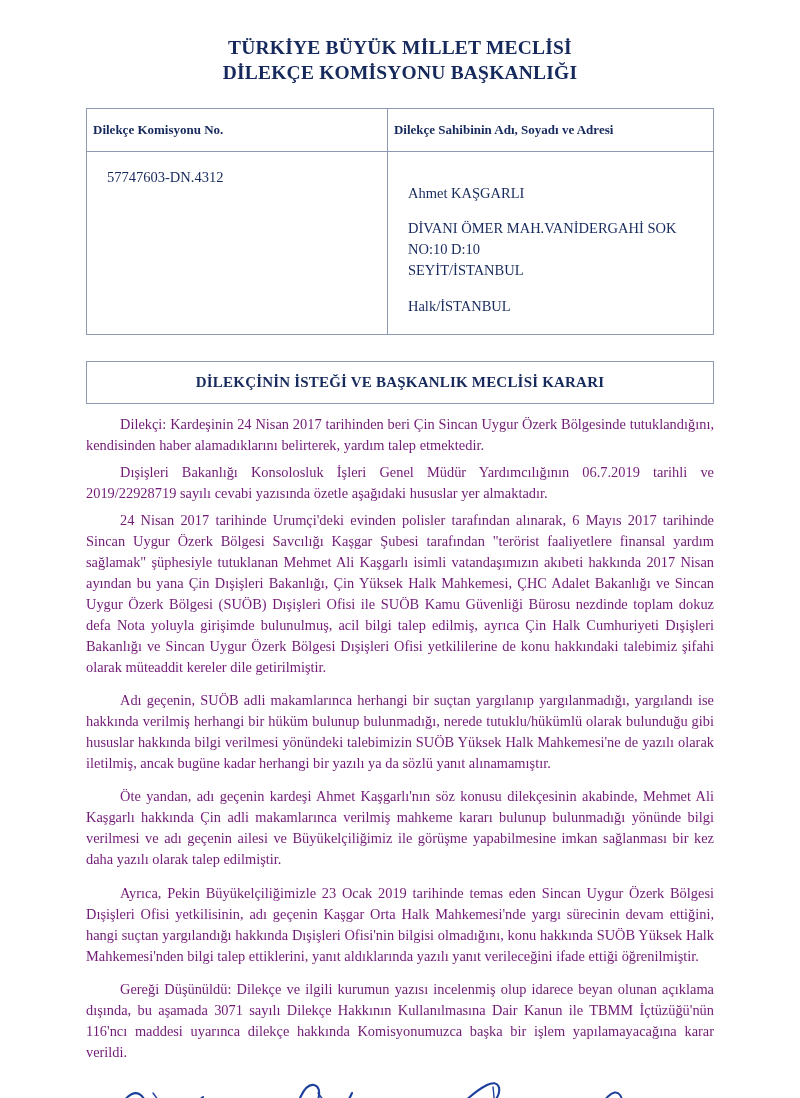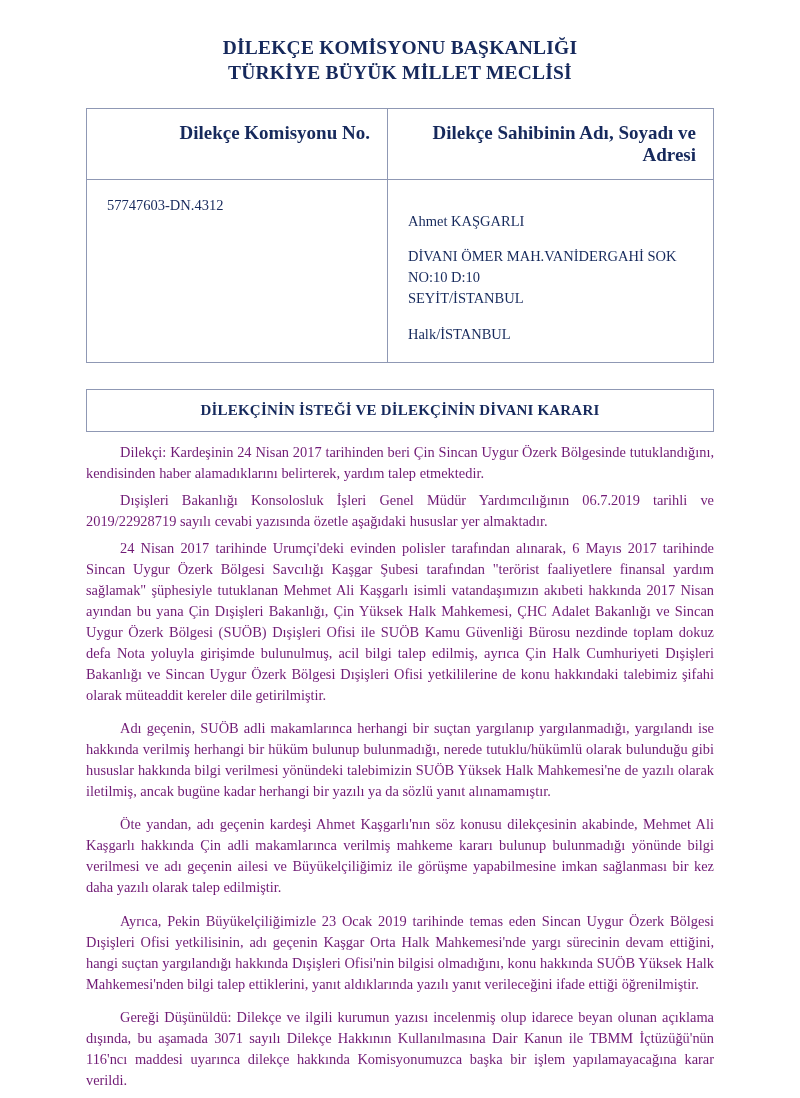--- a/index.html
+++ b/index.html
@@ -38,24 +38,24 @@
     border-collapse: collapse;
     margin-top: 22px;
     table-layout: fixed;
   }
   table.meta th, table.meta td {
     border: 1px solid #8f98b4;
     vertical-align: top;
     color: #16295c;
   }
   table.meta th {
-    text-align: right;
+    text-align: left;
     font-weight: bold;
-    font-size: 19px;
-    padding: 13px 17px;
+    font-size: 13px;
+    padding: 13px 6px;
   }
   table.meta td {
     padding: 14px 14px 16px 20px;
     font-size: 14.5px;
     line-height: 1.55;
     height: 126px;
   }
   td.addr-cell p { margin: 16px 0 12px 0; }
   td.addr-cell p.tight { margin-bottom: 0; }
   td.addr-cell p.block { margin-bottom: 14px; }
@@ -100,22 +100,22 @@
     display: block;
     margin: 0 auto;
   }
 </style>
 </head>
 <body>
 
 <div class="page">
 
   <div class="doc-title">
+    <div>TÜRKİYE BÜYÜK MİLLET MECLİSİ</div>
     <div>DİLEKÇE KOMİSYONU BAŞKANLIĞI</div>
-    <div>TÜRKİYE BÜYÜK MİLLET MECLİSİ</div>
   </div>
 
   <table class="meta">
     <colgroup>
         <col style="width:48%">
         <col style="width:52%">
       </colgroup>
     <thead>
       <tr>
         <th>Dilekçe Komisyonu No.</th>
@@ -131,21 +131,21 @@
             <div>DİVANI ÖMER MAH.VANİDERGAHİ SOK</div>
             <div>NO:10 D:10</div>
             <div>SEYİT/İSTANBUL</div>
           </div>
           <p class="tight" style="margin-top:14px;">Halk/İSTANBUL</p>
         </td>
       </tr>
     </tbody>
   </table>
 
-  <div class="decision-header">DİLEKÇİNİN İSTEĞİ VE DİLEKÇİNİN DİVANI KARARI</div>
+  <div class="decision-header">DİLEKÇİNİN İSTEĞİ VE BAŞKANLIK MECLİSİ KARARI</div>
 
   <div class="body-text">
     <p>Dilekçi: Kardeşinin 24 Nisan 2017 tarihinden beri Çin Sincan Uygur Özerk Bölgesinde tutuklandığını, kendisinden haber alamadıklarını belirterek, yardım talep etmektedir.</p>
     <p>Dışişleri Bakanlığı Konsolosluk İşleri Genel Müdür Yardımcılığının 06.7.2019 tarihli ve 2019/22928719 sayılı cevabi yazısında özetle aşağıdaki hususlar yer almaktadır.</p>
     <p>24 Nisan 2017 tarihinde Urumçi'deki evinden polisler tarafından alınarak, 6 Mayıs 2017 tarihinde Sincan Uygur Özerk Bölgesi Savcılığı Kaşgar Şubesi tarafından "terörist faaliyetlere finansal yardım sağlamak" şüphesiyle tutuklanan Mehmet Ali Kaşgarlı isimli vatandaşımızın akıbeti hakkında 2017 Nisan ayından bu yana Çin Dışişleri Bakanlığı, Çin Yüksek Halk Mahkemesi, ÇHC Adalet Bakanlığı ve Sincan Uygur Özerk Bölgesi (SUÖB) Dışişleri Ofisi ile SUÖB Kamu Güvenliği Bürosu nezdinde toplam dokuz defa Nota yoluyla girişimde bulunulmuş, acil bilgi talep edilmiş, ayrıca Çin Halk Cumhuriyeti Dışişleri Bakanlığı ve Sincan Uygur Özerk Bölgesi Dışişleri Ofisi yetkililerine de konu hakkındaki talebimiz şifahi olarak müteaddit kereler dile getirilmiştir.</p>
     <p class="gap">Adı geçenin, SUÖB adli makamlarınca herhangi bir suçtan yargılanıp yargılanmadığı, yargılandı ise hakkında verilmiş herhangi bir hüküm bulunup bulunmadığı, nerede tutuklu/hükümlü olarak bulunduğu gibi hususlar hakkında bilgi verilmesi yönündeki talebimizin SUÖB Yüksek Halk Mahkemesi'ne de yazılı olarak iletilmiş, ancak bugüne kadar herhangi bir yazılı ya da sözlü yanıt alınamamıştır.</p>
     <p class="gap">Öte yandan, adı geçenin kardeşi Ahmet Kaşgarlı'nın söz konusu dilekçesinin akabinde, Mehmet Ali Kaşgarlı hakkında Çin adli makamlarınca verilmiş mahkeme kararı bulunup bulunmadığı yönünde bilgi verilmesi ve adı geçenin ailesi ve Büyükelçiliğimiz ile görüşme yapabilmesine imkan sağlanması bir kez daha yazılı olarak talep edilmiştir.</p>
     <p class="gap">Ayrıca, Pekin Büyükelçiliğimizle 23 Ocak 2019 tarihinde temas eden Sincan Uygur Özerk Bölgesi Dışişleri Ofisi yetkilisinin, adı geçenin Kaşgar Orta Halk Mahkemesi'nde yargı sürecinin devam ettiğini, hangi suçtan yargılandığı hakkında Dışişleri Ofisi'nin bilgisi olmadığını, konu hakkında SUÖB Yüksek Halk Mahkemesi'nden bilgi talep ettiklerini, yanıt aldıklarında yazılı yanıt verileceğini ifade ettiği öğrenilmiştir.</p>
     <p class="gap">Gereği Düşünüldü: Dilekçe ve ilgili kurumun yazısı incelenmiş olup idarece beyan olunan açıklama dışında, bu aşamada 3071 sayılı Dilekçe Hakkının Kullanılmasına Dair Kanun ile TBMM İçtüzüğü'nün 116'ncı maddesi uyarınca dilekçe hakkında Komisyonumuzca başka bir işlem yapılamayacağına karar verildi.</p>
   </div>

